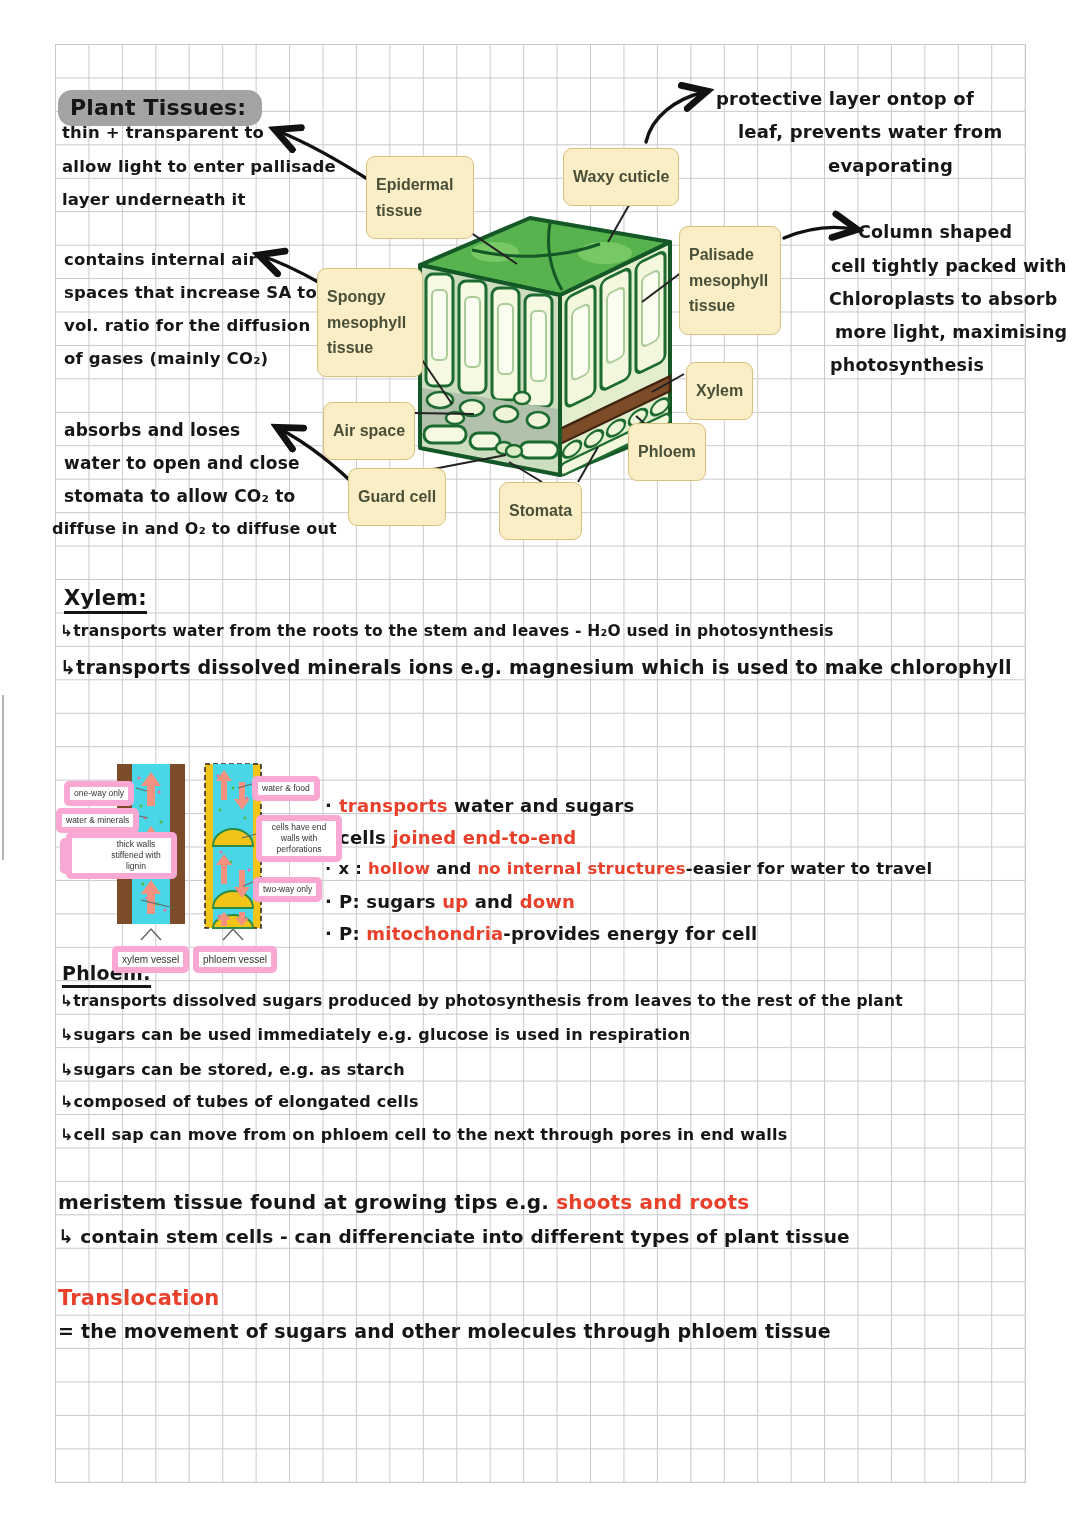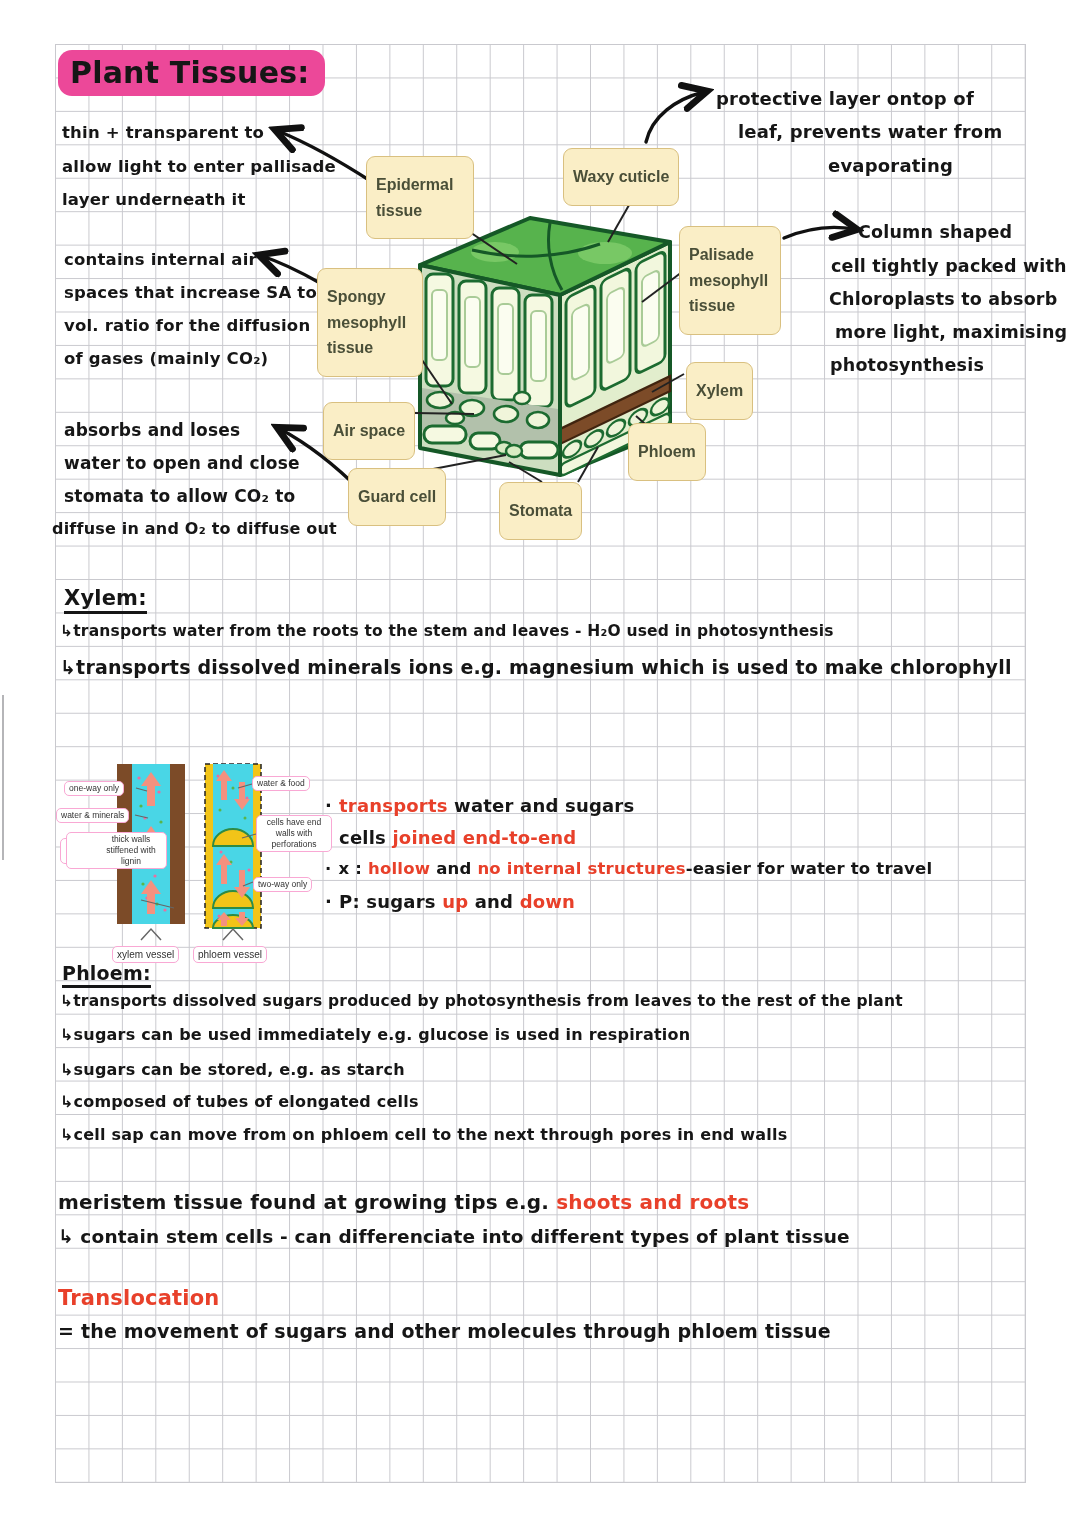--- a/index.html
+++ b/index.html
@@ -8,26 +8,26 @@
   .grid{position:absolute;left:55px;top:44px;width:970px;height:1438px;
         background-image:linear-gradient(to right,#c9c9ce 1px,transparent 1px),
                          linear-gradient(to bottom,#c9c9ce 1px,transparent 1px);
         background-size:33.45px 33.44px;
         border-right:1px solid #c9c9ce;border-bottom:1px solid #c9c9ce;z-index:0;}
   .edge-artifact{position:absolute;left:2px;top:695px;width:2px;height:165px;background:#b5b5b8;z-index:1;}
   .hw{position:absolute;font-family:"DejaVu Sans",sans-serif;font-weight:700;color:#161616;
       white-space:nowrap;z-index:4;letter-spacing:.2px;}
   .red{color:#e8402a;}
   .dot{margin-right:7px;}
-  .title{font-size:30px;background:#ec4899;border-radius:14px;padding:5px 16px 6px 12px;}
+  .title{font-size:22px;background:#a3a3a3;border-radius:14px;padding:5px 16px 6px 12px;margin-top:40px;}
   .h-underline{border-bottom:3px solid #161616;padding-bottom:1px;}
   .leaf-label{position:absolute;background:#faeec6;border:1.5px solid #d9c080;border-radius:9px;
       padding:15px 9px;font-family:"Liberation Sans",sans-serif;font-weight:700;color:#4a4f38;
       font-size:16px;line-height:1.6;z-index:5;}
-  .mini-label{position:absolute;background:#ffffff;border:1px solid #f9a8d4;border-radius:5px;
+  .mini-label{position:absolute;background:#ffffff;border:6px solid #f9a8d4;border-radius:5px;
       padding:1px 4px;font-size:8.5px;color:#333;font-family:"Liberation Sans",sans-serif;
       text-align:center;line-height:1.3;z-index:6;}
   svg.overlay{position:absolute;left:0;top:0;z-index:3;pointer-events:none;}
   svg.figure{position:absolute;z-index:2;}
 </style>
 </head>
 <body>
 
 <div class="page">
   <div class="grid"></div>
@@ -254,20 +254,23 @@
   </div>
   <div class="hw" style="left:325px;top:827px;font-size:18px;">
     <span class="dot">·</span><span>cells </span><span class="red">joined end-to-end</span>
   </div>
   <div class="hw" style="left:325px;top:859px;font-size:16.5px;">
     <span class="dot">·</span><span>x : </span><span class="red">hollow</span><span> and </span><span class="red">no internal structures</span><span>-easier for water to travel</span>
   </div>
   <div class="hw" style="left:325px;top:891px;font-size:18px;">
     <span class="dot">·</span><span>P: sugars </span><span class="red">up</span><span> and </span><span class="red">down</span>
   </div>
+  <div class="hw" style="left:325px;top:923px;font-size:18px;">
+    <span class="dot">·</span><span>P: </span><span class="red">mitochondria</span><span>-provides energy for cell</span>
+  </div>
 
   <div class="hw h-underline" style="left:62px;top:962px;font-size:19px;">Phloem:</div>
   <div class="hw" style="left:60px;top:992px;font-size:15.5px;">↳transports dissolved sugars produced by photosynthesis from leaves to the rest of the plant</div>
   <div class="hw" style="left:60px;top:1025px;font-size:16px;">↳sugars can be used immediately e.g. glucose is used in respiration</div>
   <div class="hw" style="left:60px;top:1060px;font-size:16px;">↳sugars can be stored, e.g. as starch</div>
   <div class="hw" style="left:60px;top:1092px;font-size:16px;">↳composed of tubes of elongated cells</div>
   <div class="hw" style="left:60px;top:1125px;font-size:16px;">↳cell sap can move from on phloem cell to the next through pores in end walls</div>
 
   <div class="hw" style="left:58px;top:1190px;font-size:20px;">
     <span>meristem tissue found at growing tips e.g. </span><span class="red">shoots and roots</span>

